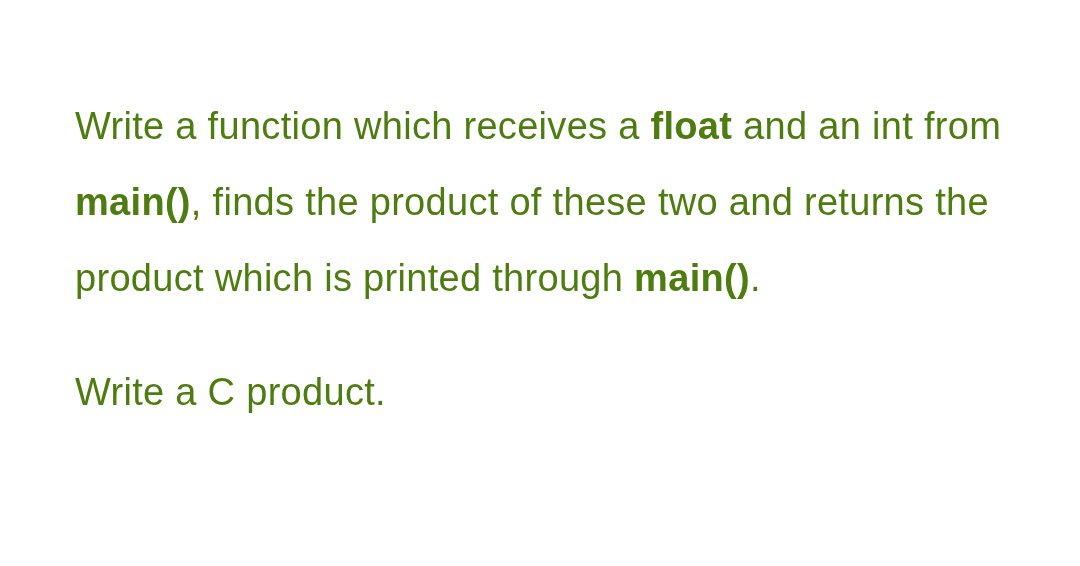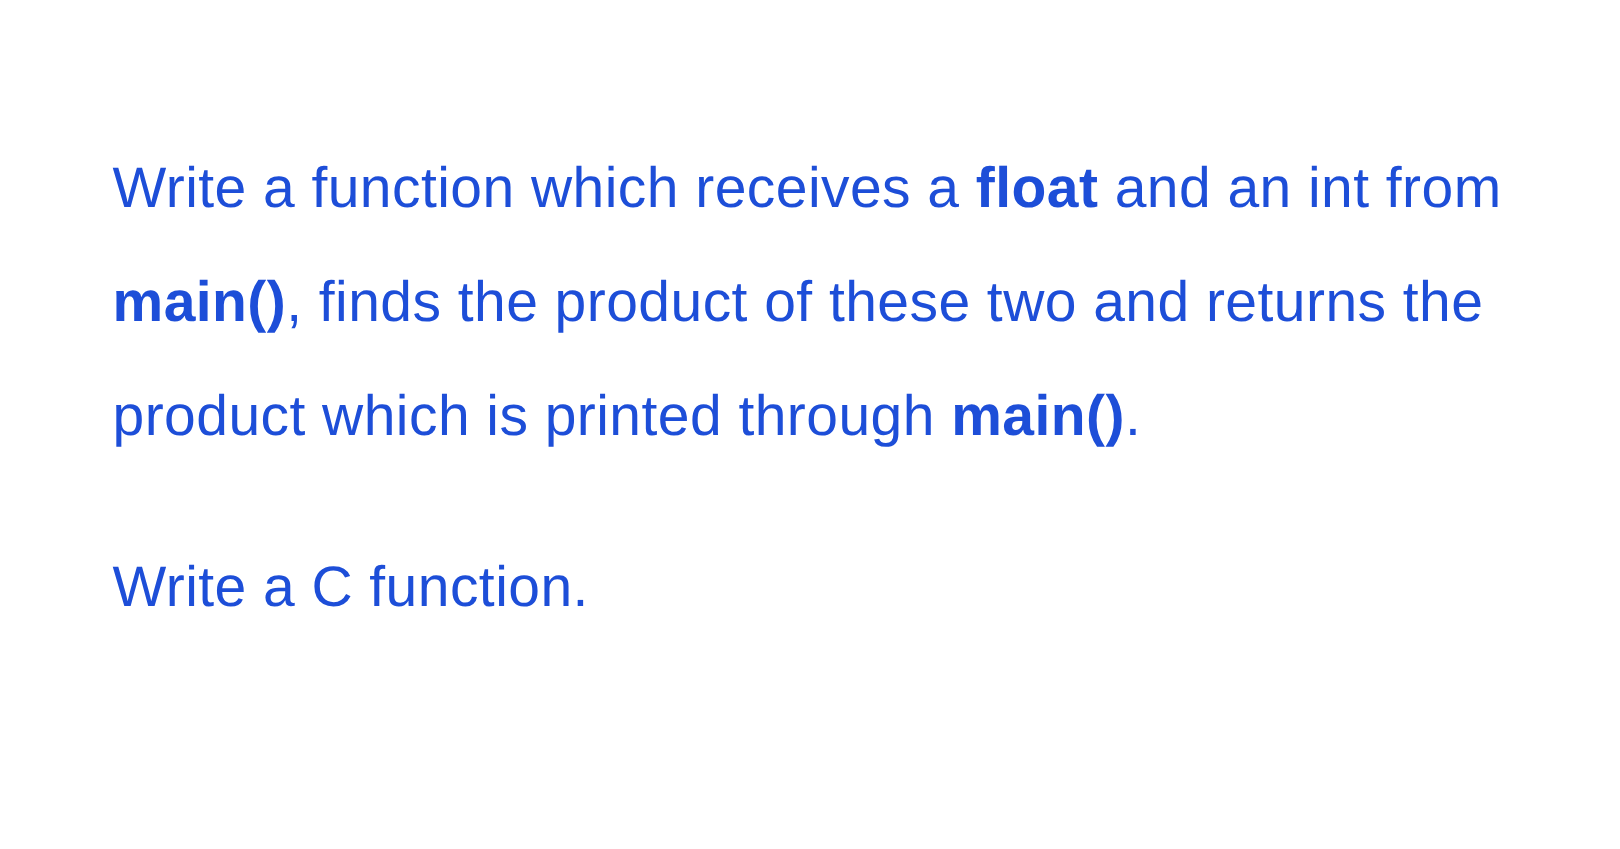--- a/index.html
+++ b/index.html
@@ -10,30 +10,30 @@
     body {
       width: 1080px;
       height: 566px;
       background: #ffffff;
       font-family: Arial, Helvetica, sans-serif;
       padding: 88px 75px 0 75px;
     }
     .paragraph {
       font-size: 38px;
       line-height: 2.0;
-      color: #1d4ed8;
+      color: #4d7c0f;
       letter-spacing: 0.3px;
     }
     .paragraph + .paragraph {
       margin-top: 38px;
     }
     .bold {
       font-weight: 700;
     }
   </style>
 </head>
 <body>
 
 <p class="paragraph">
   <span>Write a function which receives a </span><span class="bold">float</span><span> and an int from </span><span class="bold">main()</span><span>, finds the product of these two and returns the product which is printed through </span><span class="bold">main()</span><span>.</span>
 </p>
 
-<p class="paragraph">Write a C function.</p>
+<p class="paragraph">Write a C product.</p>
 
 </body></html>

